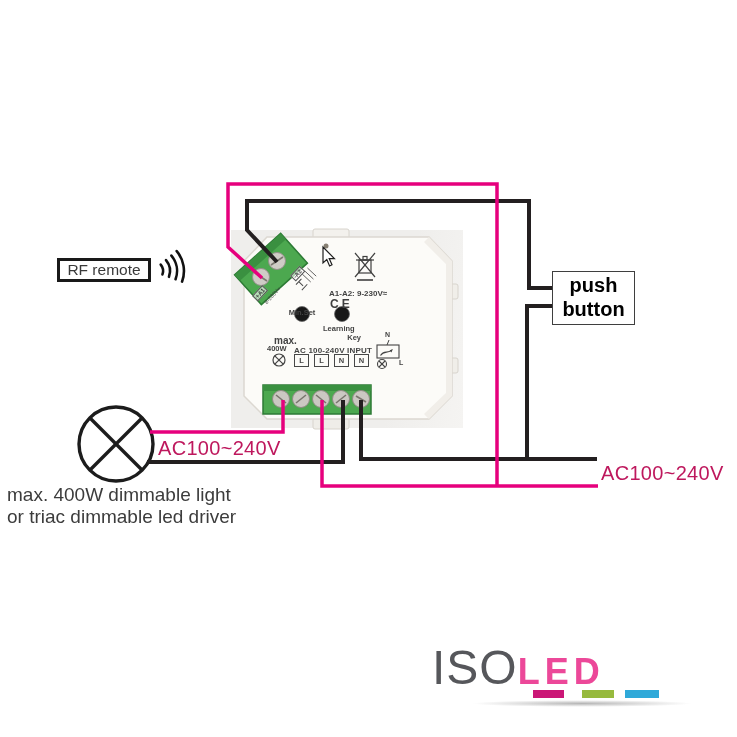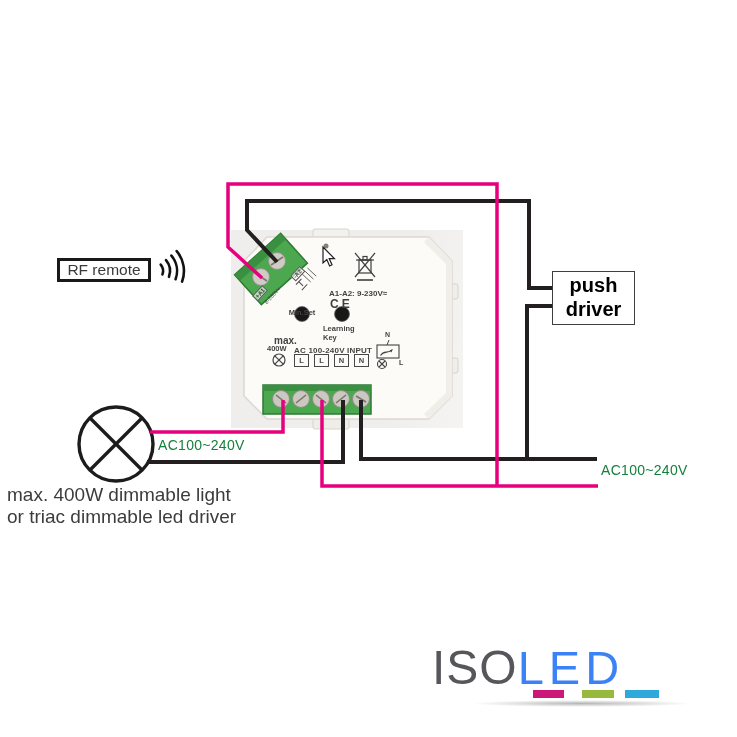--- a/index.html
+++ b/index.html
@@ -10,50 +10,50 @@
   .abs{position:absolute;}
   
   #photo-bg{left:231px;top:230px;width:232px;height:198px;
     background:linear-gradient(100deg,#efeeec 70%,#f5f4f2);}
   
   .diagram-box{box-sizing:border-box;background:#fff;display:flex;align-items:center;justify-content:center;text-align:center;}
   #rf-box{left:57px;top:258px;width:94px;height:24px;border:3px solid #191919;font-size:15.5px;color:#3a3a3a;}
   #push-box{left:552px;top:271px;width:83px;height:54px;border:1.5px solid #3f3f3f;
     font-size:20px;font-weight:bold;color:#000000;line-height:1.18;flex-direction:column;}
   
-  .wire-label{font-size:14px;color:#15803d;white-space:nowrap;letter-spacing:.3px;}
+  .wire-label{font-size:20px;color:#be185d;white-space:nowrap;letter-spacing:.3px;}
   #ac-left{left:158px;top:437px;}
   #ac-right{left:601px;top:462px;}
   .note-line{font-size:19px;color:#3c3c3c;white-space:nowrap;}
   #note1{left:7px;top:484px;}
   #note2{left:7px;top:506px;}
   
   .dev-txt{color:#434343;white-space:nowrap;}
   #ce-mark{left:330px;top:256px;font-size:12px;font-weight:bold;letter-spacing:3px;color:#3f3f3f;margin-top:41px;}
   #rating{left:329px;top:289px;font-size:8px;font-weight:bold;}
   #minset{left:283px;top:308px;width:38px;text-align:center;font-size:7.5px;font-weight:bold;}
   #learning1{left:323px;top:324px;width:38px;font-size:7.5px;font-weight:bold;}
-  #learning2{left:323px;top:333px;width:38px;text-align:left;font-size:7.5px;font-weight:bold;}
+  #learning2{left:323px;top:333px;width:38px;text-align:right;font-size:7.5px;font-weight:bold;}
   #max1{left:274px;top:335px;font-size:10px;font-weight:bold;}
   #max2{left:267px;top:344px;font-size:7.5px;font-weight:bold;}
   #input-lbl{left:294px;top:346px;font-size:8px;font-weight:bold;letter-spacing:.2px;}
   .term-lbl{position:absolute;top:354px;width:13px;height:11px;border:1px solid #474747;
     font-size:7.5px;font-weight:bold;text-align:center;line-height:11px;color:#434343;background:transparent;}
   #relay-n{left:385px;top:331px;font-size:7px;font-weight:bold;}
   #relay-l{left:399px;top:359px;font-size:7px;font-weight:bold;}
   
   .mini-rot{position:absolute;font-size:6px;font-weight:bold;color:#3f3f3f;transform-origin:left top;white-space:nowrap;}
   .mini-box{border:.8px solid #555;padding:0 1px;background:rgba(255,255,255,.6);}
   #a1-lbl{left:252px;top:296px;transform:rotate(-47deg);}
   #a2-lbl{left:290px;top:276px;transform:rotate(-47deg);}
   #a-rating{left:263px;top:301px;transform:rotate(-47deg);font-size:5.5px;font-weight:normal;}
   
   #logo{left:432px;top:648px;height:44px;white-space:nowrap;}
   #logo .iso{font-size:48px;font-weight:400;color:#56575b;letter-spacing:1px;line-height:40px;}
-  #logo .led{font-size:47px;font-weight:400;color:#3b82f6;letter-spacing:5px;line-height:40px;}
+  #logo .led{font-size:36px;font-weight:700;color:#ec4899;letter-spacing:5px;line-height:40px;}
   .logo-bar{position:absolute;top:690px;height:8px;}
   #bar1{left:533px;width:31px;background:#cb1777;}
   #bar2{left:582px;width:32px;background:#97ba3e;}
   #bar3{left:625px;width:34px;background:#2fa9d9;}
   #logo-shadow{left:436px;top:699px;width:292px;height:9px;
     background:radial-gradient(ellipse 50% 50% at 50% 50%, rgba(110,110,110,.5), rgba(160,160,160,.15) 60%, transparent 75%);}
   svg{position:absolute;left:0;top:0;}
 </style>
 </head>
 <body>
@@ -192,21 +192,21 @@
       <path d="M26.8,2.5 A31,31 0 0 1 26.8,33.5"></path>
     </g>
   </svg>
 
   <div class="abs diagram-box" id="rf-box">
     <span>RF remote</span>
   </div>
 
   <div class="abs diagram-box" id="push-box">
     <span>push</span>
-    <span>driver</span>
+    <span>button</span>
   </div>
 
   <div class="abs wire-label" id="ac-left">AC100~240V</div>
   <div class="abs wire-label" id="ac-right">AC100~240V</div>
   <div class="abs note-line" id="note1">max. 400W dimmable light</div>
   <div class="abs note-line" id="note2">or triac dimmable led driver</div>
 
   <div class="abs" id="logo">
     <span class="iso">ISO</span><span class="led">LED</span>
   </div>

